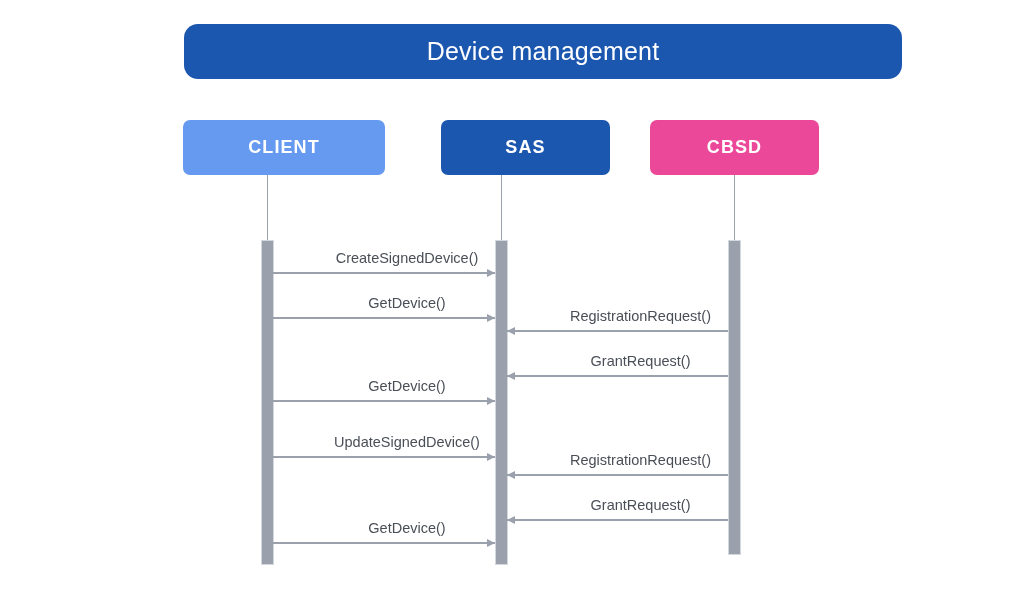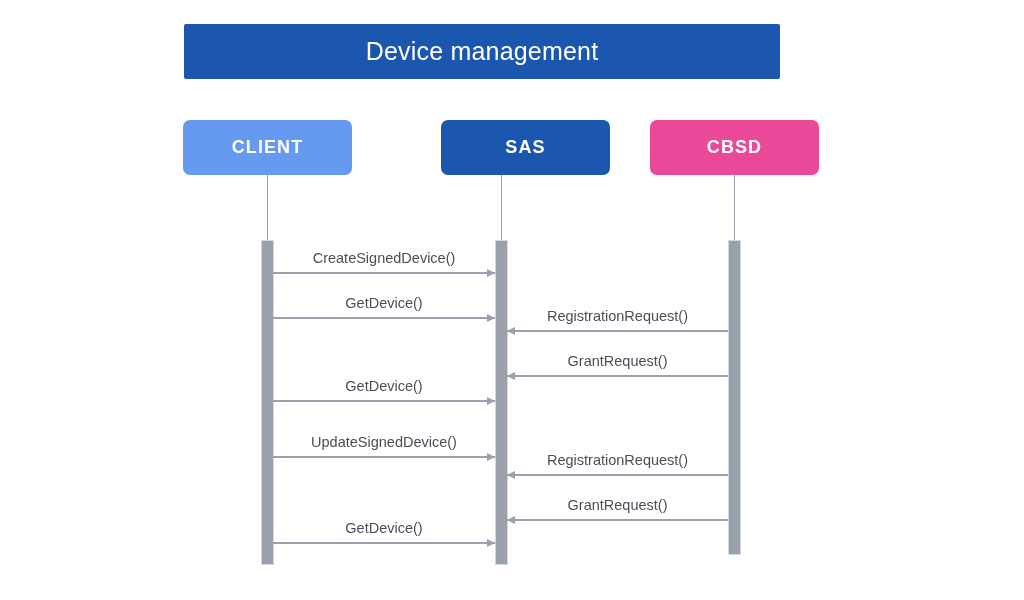--- a/index.html
+++ b/index.html
@@ -19,24 +19,24 @@
   #diagram-root {
     position: absolute;
     inset: 0;
   }
 
   
   .title-banner {
     position: absolute;
     left: 184px;
     top: 24px;
-    width: 596px;
+    width: 718px;
     height: 55px;
     background: #1B56AF;
-    border-radius: 2px;
+    border-radius: 14px;
     display: flex;
     align-items: center;
     justify-content: center;
   }
   .title-banner .title-text {
     color: #ffffff;
     font-size: 25px;
     font-weight: 400;
     letter-spacing: 0.2px;
   }
@@ -50,21 +50,21 @@
     display: flex;
     align-items: center;
     justify-content: center;
   }
   .actor-box .actor-label {
     color: #ffffff;
     font-size: 18px;
     font-weight: 700;
     letter-spacing: 1.1px;
   }
-  .actor-client { left: 183px; width: 169px; background: #6699F0; }
+  .actor-client { left: 183px; width: 202px; background: #6699F0; }
   .actor-sas    { left: 417px; width: 169px; background: #1B56AF; margin-left: 24px; }
   .actor-cbsd   { left: 650px; width: 169px; background: #ec4899; }
 
   
   .lifeline {
     position: absolute;
     top: 175px;
     width: 1px;
     background: #9AA0AC;
   }
@@ -92,20 +92,21 @@
     background: #9AA0AC;
   }
   .msg-label {
     position: absolute;
     bottom: 6px;
     width: 100%;
     text-align: center;
     font-size: 14.5px;
     color: #4a4f57;
     white-space: nowrap;
+    padding-left: 23px;
   }
   .arrowhead {
     position: absolute;
     top: -3px;
     width: 0;
     height: 0;
     border-top: 4.5px solid transparent;
     border-bottom: 4.5px solid transparent;
   }
   .arrow-right .arrowhead {

